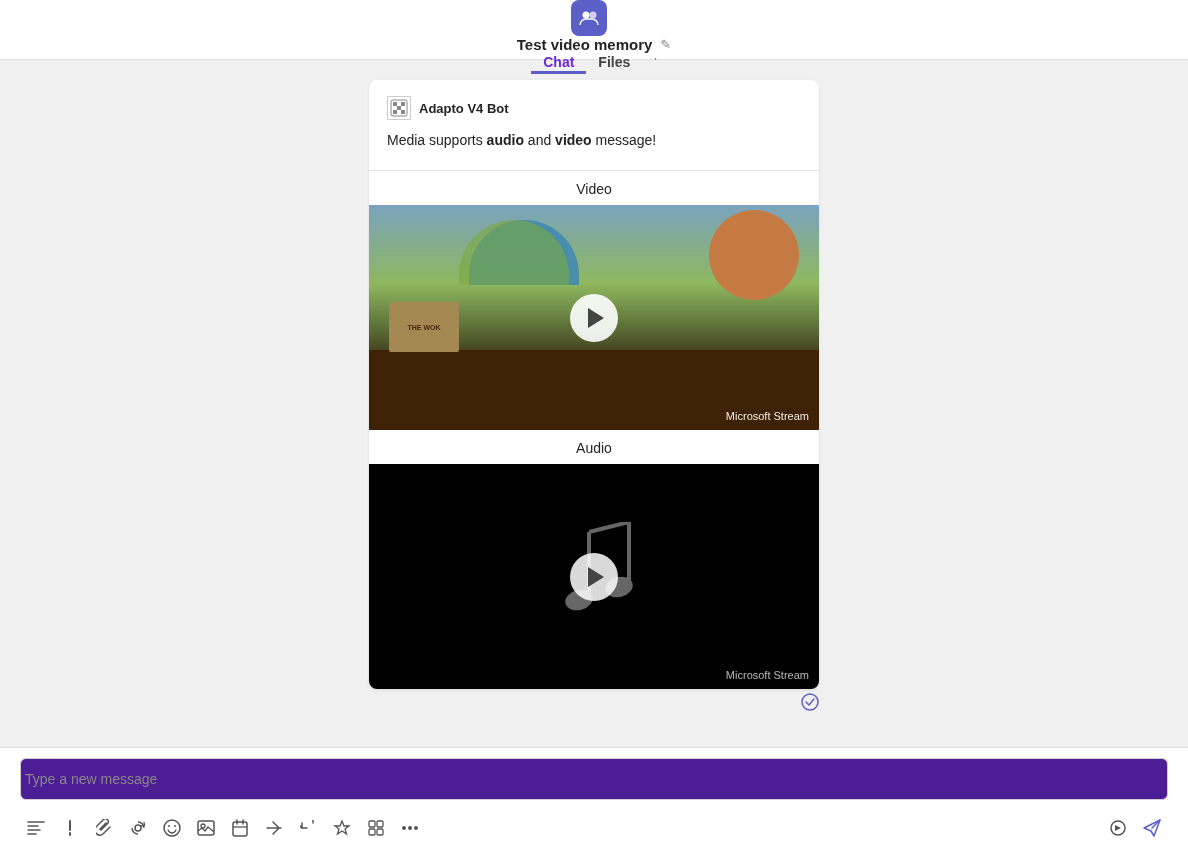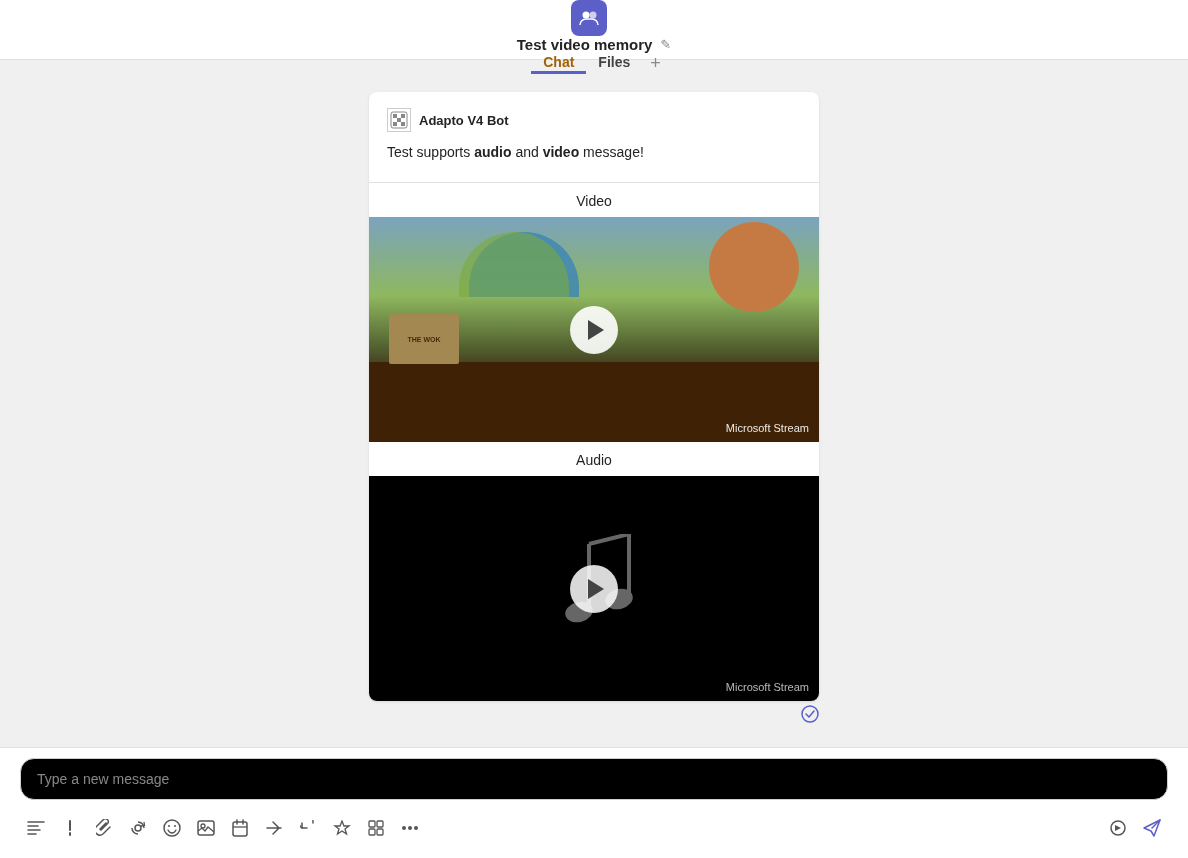--- a/index.html
+++ b/index.html
@@ -18,37 +18,37 @@
       color: #fff; font-size: 18px; margin-right: 10px; flex-shrink: 0;
     }
     .title-area { display: flex; align-items: center; gap: 8px; }
     .chat-title { font-size: 15px; font-weight: 600; color: #242424; }
     .edit-icon { color: #888; font-size: 13px; cursor: pointer; }
     .nav-tabs { display: flex; align-items: flex-end; height: 100%; margin-left: 12px; }
     .nav-tab {
       padding: 0 12px; height: 100%; display: flex; align-items: center;
       font-size: 14px; color: #444; cursor: pointer; position: relative; border-bottom: 3px solid transparent; font-weight: bold;
     }
-    .nav-tab.active { color: #a16207; border-bottom: 3px solid #5b5fc7; font-weight: 600; justify-content: center; }
+    .nav-tab.active { color: #6d28d9; border-bottom: 3px solid #5b5fc7; font-weight: 600; justify-content: center; }
     .add-tab { color: #888; font-size: 18px; cursor: pointer; padding: 0 8px; display: flex; align-items: center; }
     .top-actions { margin-left: auto; display: flex; align-items: center; gap: 6px; }
     .top-btn {
       width: 36px; height: 36px; display: flex; align-items: center; justify-content: center;
       border-radius: 4px; cursor: pointer; color: #444; font-size: 16px;
       border: 1px solid #e0e0e0; background: #fff;
     }
     .participants-btn {
       display: flex; align-items: center; gap: 4px; padding: 0 10px; height: 36px;
       border: 1px solid #e0e0e0; border-radius: 4px; cursor: pointer; background: #fff;
       font-size: 13px; color: #444;
     }
 
     
     .main-area {
-      flex: 1; display: flex; overflow: hidden; margin-top: 12px;
+      flex: 1; display: flex; overflow: hidden;
     }
     .chat-area {
       flex: 1; display: flex; flex-direction: column; background: #f0f0f0; overflow: hidden;
     }
     .messages-container {
       flex: 1; overflow-y: auto; padding: 20px 40px; display: flex; flex-direction: column; align-items: center;
     }
     .card-wrapper {
       background: #fff; border-radius: 8px; width: 450px; padding: 0; overflow: hidden;
       box-shadow: 0 1px 3px rgba(0,0,0,0.1);
@@ -104,22 +104,22 @@
     .sent-check {
       display: flex; justify-content: flex-end; padding: 4px 0 0;
       color: #5b5fc7; font-size: 16px;
     }
 
     
     .input-area {
       padding: 10px 20px; background: #fff; border-top: 1px solid #e0e0e0; flex-shrink: 0;
     }
     .message-input-box {
-      border: 1px solid #d0d0d0; border-radius: 14px; background: #000000;
-      padding: 12px 16px; font-size: 14px; color: #888; margin-bottom: 8px;
+      border: 1px solid #d0d0d0; border-radius: 6px; background: #4c1d95;
+      padding: 12px 4px; font-size: 14px; color: #888; margin-bottom: 8px;
     }
     .toolbar-row {
       display: flex; align-items: center; gap: 2px; padding: 4px 0;
     }
     .toolbar-btn {
       width: 32px; height: 32px; display: flex; align-items: center; justify-content: center;
       border-radius: 4px; cursor: pointer; color: #555; font-size: 16px;
     }
     .toolbar-spacer { flex: 1; }
     .send-btn {
@@ -202,21 +202,21 @@
                   <rect x="3" y="3" width="4" height="4" fill="#888"></rect>
                   <rect x="11" y="3" width="4" height="4" fill="#888"></rect>
                   <rect x="3" y="11" width="4" height="4" fill="#888"></rect>
                   <rect x="11" y="11" width="4" height="4" fill="#888"></rect>
                   <rect x="7" y="7" width="4" height="4" fill="#888"></rect>
                 </svg>
               </div>
               <span class="bot-name">Adapto V4 Bot</span>
             </div>
             <div class="card-text">
-              <span>Test supports </span><strong>audio</strong><span> and </span><strong>video</strong><span> message!</span>
+              <span>Media supports </span><strong>audio</strong><span> and </span><strong>video</strong><span> message!</span>
             </div>
           </div>
           <div class="divider"></div>
 
           <div class="section-label">Video</div>
           <div class="video-container">
 
             <div style="width:100%;height:100%;position:relative;overflow:hidden;">
               <div style="width:100%;height:100%;background: linear-gradient(180deg, #90c0e0 0%, #a8d870 35%, #6a8040 55%, #3a2010 75%, #2a1808 100%);"></div>
 

